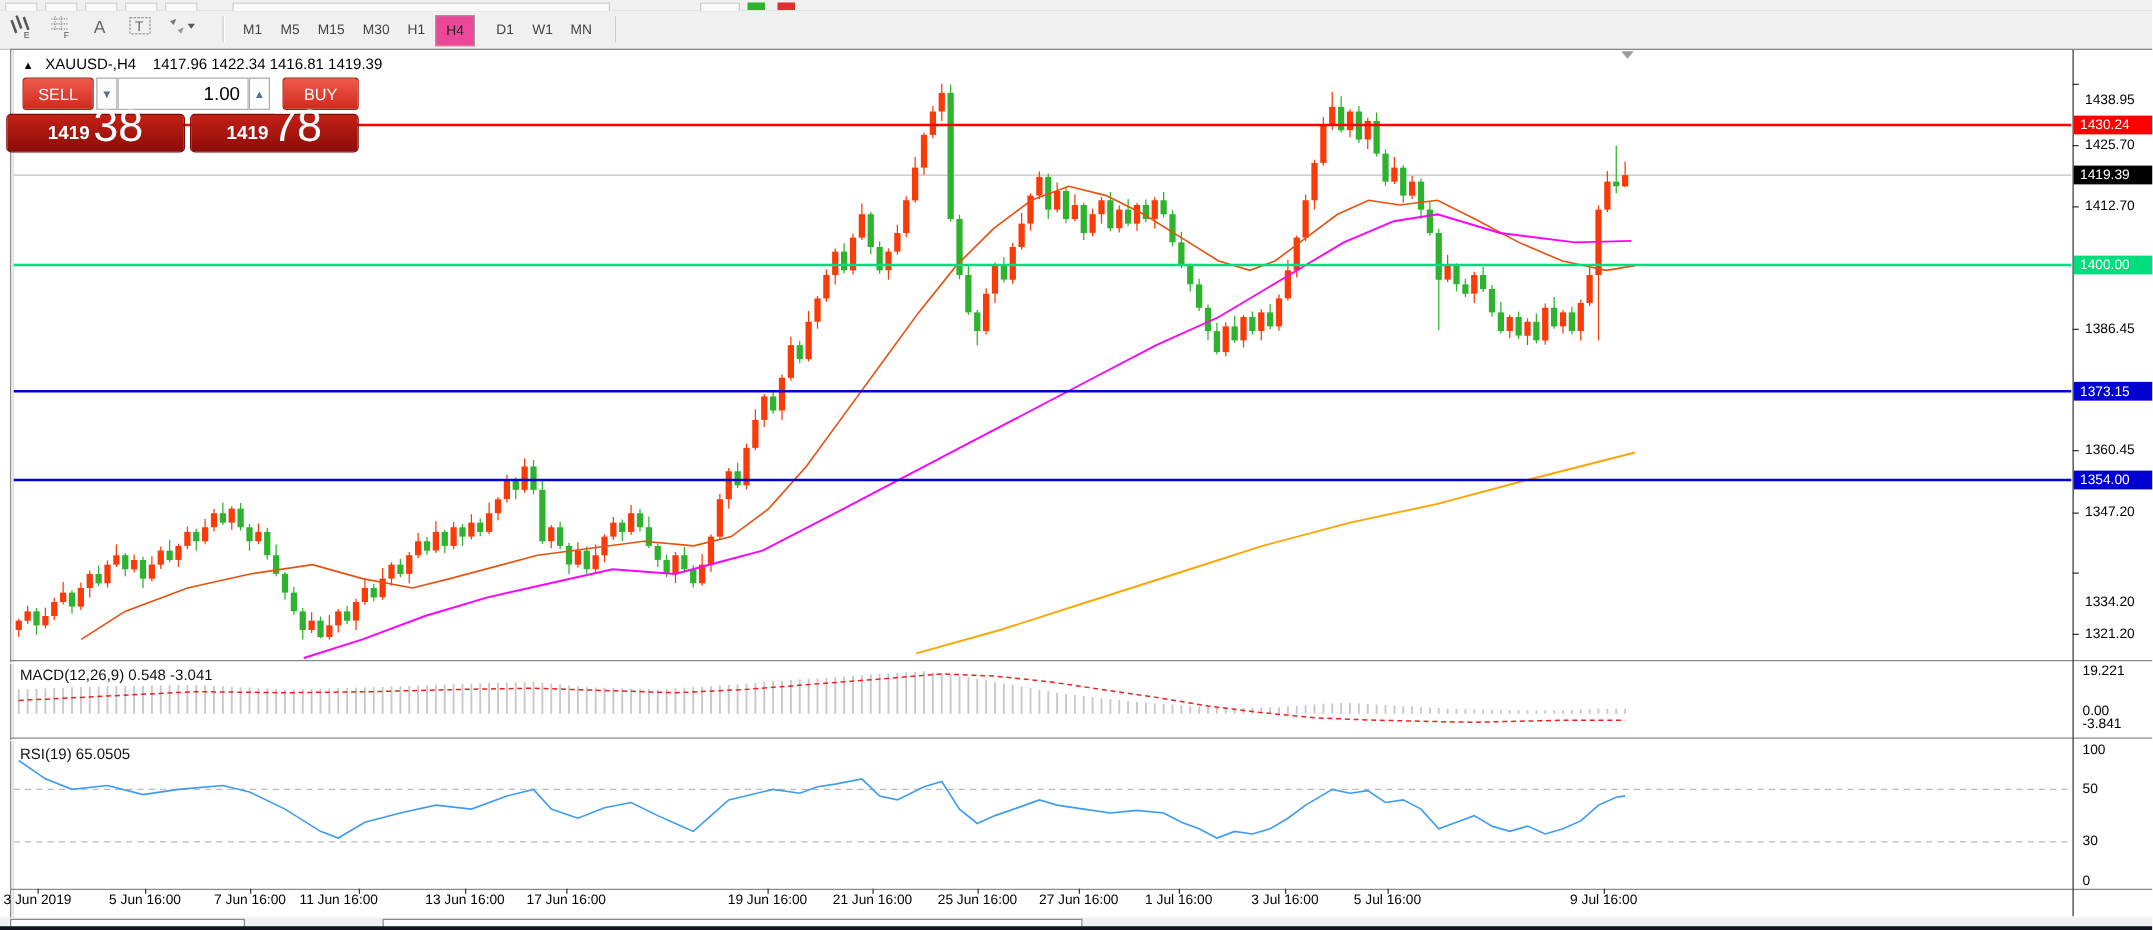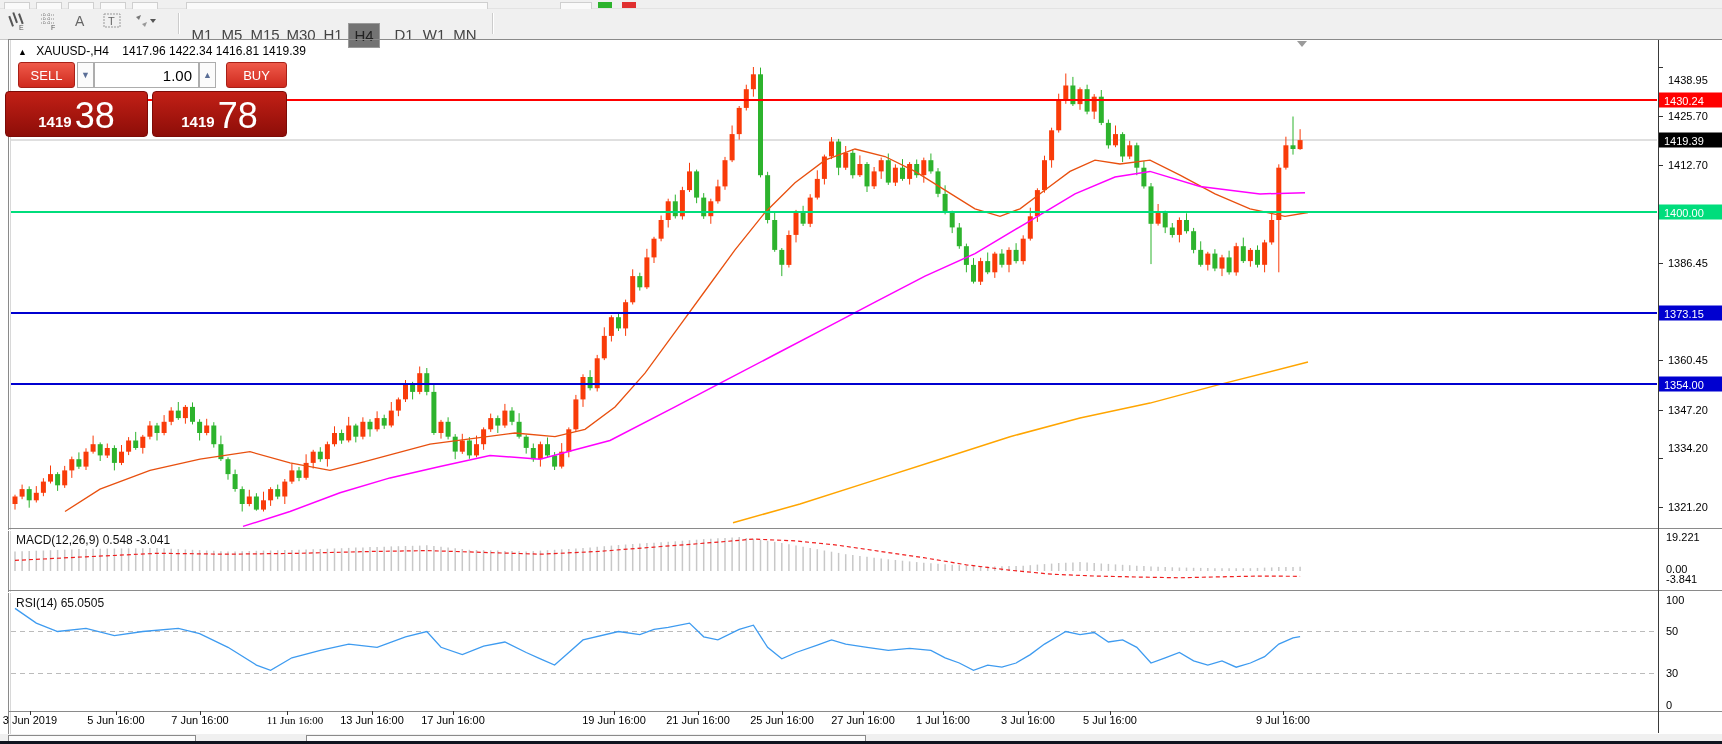--- a/index.html
+++ b/index.html
@@ -3,23 +3,23 @@
 <meta charset="utf-8">
 <style>
   html,body{margin:0;padding:0;background:#fff;}
   #app{position:relative;width:1722px;height:744px;overflow:hidden;
        font-family:"Liberation Sans","DejaVu Sans",sans-serif;background:#ffffff;}
   
   #top-sliver{position:absolute;left:0;top:0;width:1722px;height:8px;background:#f0f0f0;border-bottom:1px solid #e3e3e3;}
   .sliver-frag{position:absolute;top:2px;height:6px;border:1px solid #cfcfcf;background:#fafafa;}
   #toolbar{position:absolute;left:0;top:9px;width:1722px;height:30px;background:#f0f0f0;border-bottom:1px solid #c9c9c9;}
   .toolbtn{position:absolute;top:2px;width:26px;height:25px;display:flex;align-items:center;justify-content:center;color:#555;}
-  .tfbtn{position:absolute;top:14px;height:23px;display:flex;align-items:center;justify-content:center;
-         font-size:15px;color:#444;letter-spacing:0;}
-  .tfbtn.active{background:#737373;border:1px solid #9a9a9a;color:#222;}
+  .tfbtn{position:absolute;top:3px;height:23px;display:flex;align-items:center;justify-content:center;
+         font-size:11px;color:#444;letter-spacing:0;}
+  .tfbtn.active{background:#ec4899;border:1px solid #9a9a9a;color:#222;}
   .tsep{position:absolute;top:4px;width:1px;height:21px;background:#cccccc;border-right:1px solid #ffffff;}
   
   #win-top{position:absolute;left:8px;top:39px;width:1714px;height:1px;background:#8a8a8a;}
   #win-left{position:absolute;left:8px;top:39px;width:1px;height:705px;background:#8a8a8a;}
   #win-left2{position:absolute;left:10px;top:40px;width:1px;height:704px;background:#d8d8d8;}
   .hsep{position:absolute;left:8px;width:1714px;height:1px;background:#8a8a8a;}
   #axis-vline{position:absolute;left:1658px;top:40px;width:1px;height:693px;background:#3a3a3a;}
   
   #symbol-row{position:absolute;left:18px;top:44px;font-size:12px;color:#000;}
   #symbol-row .tri{font-size:9px;margin-right:6px;}
@@ -38,21 +38,21 @@
   
   .tbtn{position:absolute;height:26px;border-radius:3px;color:#fff;font-size:13px;
         display:flex;align-items:center;justify-content:center;
         background:linear-gradient(#ef5a4a,#cf2a1e);border:1px solid #a82017;box-sizing:border-box;}
   .spinbtn{position:absolute;top:62px;width:17px;height:26px;background:#fbfbfb;border:1px solid #adadad;
            box-sizing:border-box;display:flex;align-items:center;justify-content:center;
            font-size:9px;color:#5a6e96;}
   #vol-field{position:absolute;left:94px;top:62px;width:105px;height:26px;border:1px solid #adadad;
              box-sizing:border-box;background:#fff;font-size:15px;color:#000;text-align:right;
              padding:0 6px 0 0;font-family:"Liberation Sans",sans-serif;}
-  .price-box{position:absolute;top:91px;height:46px;border-radius:4px;color:#fff;
+  .price-box{position:absolute;top:91px;height:31px;border-radius:4px;color:#fff;
              background:linear-gradient(#c22016,#8d0d08);border:1px solid #7c0b07;box-sizing:border-box;
              display:flex;align-items:flex-end;justify-content:center;padding-bottom:4px;}
   .price-box .small{font-size:15px;font-weight:bold;margin-right:3px;line-height:1.4;}
   .price-box .big{font-size:36px;font-weight:400;line-height:0.9;}
   
   #bottom-strip{position:absolute;left:0;top:734px;width:1722px;height:10px;background:#f0f0f0;}
   .btab{position:absolute;top:1px;height:12px;background:#fcfcfc;border:1px solid #8a8a8a;box-sizing:border-box;}
   #bottom-dark{position:absolute;left:0;top:741px;width:1722px;height:3px;background:#10141f;}
   #shift-marker{position:absolute;left:1297px;top:41px;width:0;height:0;
                 border-left:5px solid transparent;border-right:5px solid transparent;border-top:6px solid #9a9a9a;}
@@ -728,37 +728,37 @@
   <div id="shift-marker"></div>
 
   <div class="hsep" style="top:528px"></div>
   <div class="hsep" style="top:530px;background:#ffffff"></div>
   <div class="hsep" style="top:590px"></div>
   <div class="hsep" style="top:592px;background:#ffffff"></div>
   <div class="hsep" style="top:711px"></div>
   <div id="axis-vline"></div>
 
   <div class="panel-label" style="top:533px">MACD(12,26,9) 0.548 -3.041</div>
-  <div class="panel-label" style="top:596px">RSI(14) 65.0505</div>
+  <div class="panel-label" style="top:596px">RSI(19) 65.0505</div>
 
   <div id="price-axis">
       <div class="axis-tick" style="top: 67px;"></div>
       <div class="axis-label" style="top: 67px; margin-top: 13px;">1438.95</div>
       <div class="axis-tick" style="top: 116px;"></div>
       <div class="axis-label" style="top: 116px;">1425.70</div>
       <div class="axis-tick" style="top: 165px;"></div>
       <div class="axis-label" style="top: 165px;">1412.70</div>
       <div class="axis-tick" style="top: 263px;"></div>
       <div class="axis-label" style="top: 263px;">1386.45</div>
       <div class="axis-tick" style="top: 360px;"></div>
       <div class="axis-label" style="top: 360px;">1360.45</div>
       <div class="axis-tick" style="top: 410px;"></div>
       <div class="axis-label" style="top: 410px;">1347.20</div>
       <div class="axis-tick" style="top: 458px;"></div>
-      <div class="axis-label" style="top: 448px;">1334.20</div>
+      <div class="axis-label" style="top: 482px;">1334.20</div>
       <div class="axis-tick" style="top: 507px;"></div>
       <div class="axis-label" style="top: 507px;">1321.20</div>
       <div class="axis-badge" style="top: 100px; background: rgb(255, 0, 0);">1430.24</div>
       <div class="axis-badge" style="top: 140px; background: rgb(0, 0, 0);">1419.39</div>
       <div class="axis-badge" style="top: 212px; background: rgb(0, 221, 124);">1400.00</div>
       <div class="axis-badge" style="top: 313px; background: rgb(0, 0, 208);">1373.15</div>
       <div class="axis-badge" style="top: 384px; background: rgb(0, 0, 208);">1354.00</div>
     </div>
   <div id="ind-axis">
       <div class="ind-axis-label" style="top: 537px;">19.221</div>
@@ -770,21 +770,21 @@
       <div class="ind-axis-label" style="top: 705px;">0</div>
     </div>
   <div id="time-axis">
       <div class="date-tick" style="left: 30px;"></div>
       <div class="date-label" style="left: 30px;">3 Jun 2019</div>
       <div class="date-tick" style="left: 116px;"></div>
       <div class="date-label" style="left: 116px;">5 Jun 16:00</div>
       <div class="date-tick" style="left: 200px;"></div>
       <div class="date-label" style="left: 200px;">7 Jun 16:00</div>
       <div class="date-tick" style="left: 287px;"></div>
-      <div class="date-label" style="left: 295px; font-family: Liberation Serif, serif;">11 Jun 16:00</div>
+      <div class="date-label" style="left: 271px;">11 Jun 16:00</div>
       <div class="date-tick" style="left: 372px;"></div>
       <div class="date-label" style="left: 372px;">13 Jun 16:00</div>
       <div class="date-tick" style="left: 453px;"></div>
       <div class="date-label" style="left: 453px;">17 Jun 16:00</div>
       <div class="date-tick" style="left: 614px;"></div>
       <div class="date-label" style="left: 614px;">19 Jun 16:00</div>
       <div class="date-tick" style="left: 698px;"></div>
       <div class="date-label" style="left: 698px;">21 Jun 16:00</div>
       <div class="date-tick" style="left: 782px;"></div>
       <div class="date-label" style="left: 782px;">25 Jun 16:00</div>

